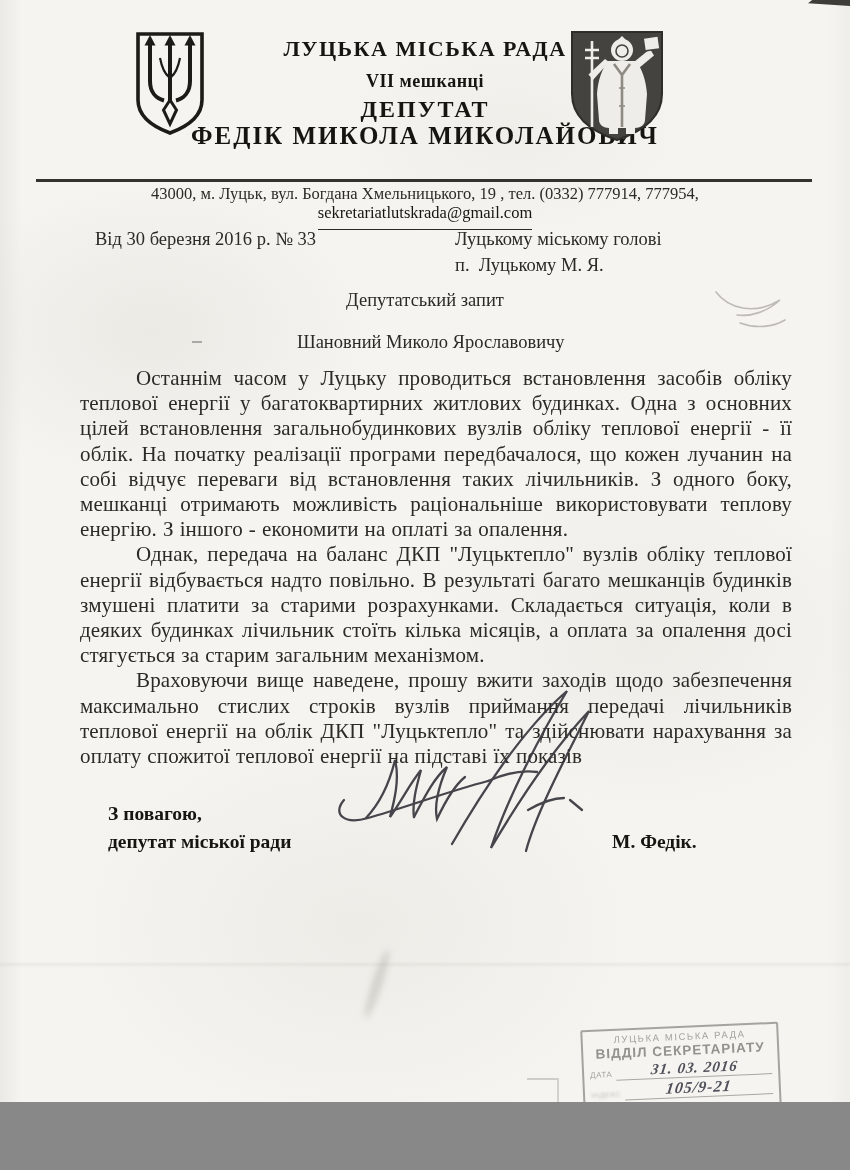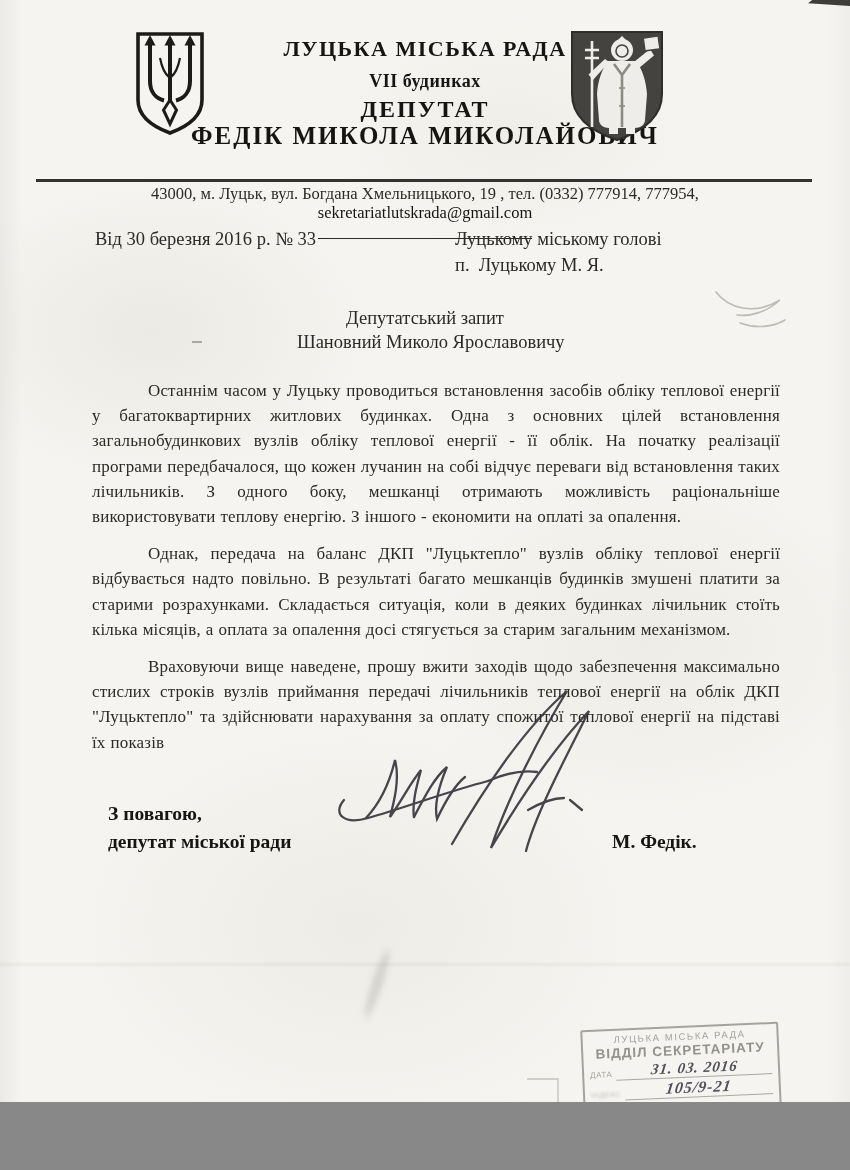--- a/index.html
+++ b/index.html
@@ -18,28 +18,28 @@
   
   .hdr-line{position:absolute;left:65px;width:720px;text-align:center;font-weight:bold;color:#161512;z-index:2;}
   .hdr-org{top:36px;font-size:22px;letter-spacing:1.5px;}
   .hdr-conv{top:71px;font-size:18px;letter-spacing:.5px;}
   .hdr-role{top:96px;font-size:24px;letter-spacing:2px;}
   .hdr-name{top:122px;font-size:25px;letter-spacing:2px;white-space:nowrap;}
   .hdr-fact{top:152px;font-size:21px;letter-spacing:1px;}
   .hdr-rule{left:36px;top:179px;width:776px;height:3px;background:#33322e;}
   .hdr-addr{top:184px;font-size:16.5px;font-weight:normal;color:#2b2a26;}
   .hdr-mailrow{top:203px;font-weight:normal;}
-  .hdr-mail{font-size:16.5px;border-bottom:1.4px solid #2b2a26;padding-bottom:16px;}
+  .hdr-mail{font-size:16.5px;border-bottom:1.4px solid #2b2a26;padding-bottom:7px;}
   
   .ref{font-size:18.5px;color:#2b2a26;white-space:pre;}
   
-  .doc-title{left:0;width:850px;top:308px;text-align:center;font-size:18.5px;}
+  .doc-title{left:0;width:850px;top:290px;text-align:center;font-size:18.5px;}
   .salut{left:297px;top:332px;font-size:18.5px;}
   .bodytext{position:absolute;left:80px;top:366px;width:712px;}
-  .bodytext p{margin:12px;font-size:17px;line-height:25.2px;text-align:justify;text-indent:56px;
+  .bodytext p{margin:0;font-size:21px;line-height:25.2px;text-align:justify;text-indent:56px;
     letter-spacing:.15px;word-spacing:.6px;color:#2b2a26;}
   
   .signoff{font-weight:bold;font-size:19.5px;color:#161512;margin-top:27px;}
   
   .stamp{
     left:582px;top:1026px;width:198px;height:86px;box-sizing:border-box;
     border:2px solid rgba(138,136,130,.75);border-radius:2px;
     transform:rotate(-2.5deg);padding:3px 6px 2px 6px;text-align:center;
     color:#8f8d87;z-index:3;
   }
@@ -99,21 +99,21 @@
       <path d="M66 34 L82 21 L86 27.5 L71 40 Z" fill="#eeede9"></path>
       <rect x="76" y="9" width="15" height="13" fill="#eeede9" stroke="#45433f" stroke-width="1.4" transform="rotate(-8 83 15)"></rect>
       <path d="M46 36 L54 47 V99 M62 36 L54 47" fill="none" stroke="#8d8b83" stroke-width="2.6"></path>
       <path d="M51 60 h6 M54 57 v6 M51 78 h6 M54 75 v6" stroke="#8d8b83" stroke-width="1.4"></path>
       <rect x="41" y="100" width="9" height="6" fill="#eeede9"></rect>
       <rect x="58" y="100" width="9" height="6" fill="#eeede9"></rect>
     </svg>
   </div>
 
   <div class="hdr-line hdr-org">ЛУЦЬКА МІСЬКА РАДА</div>
-  <div class="hdr-line hdr-conv">VII будинках</div>
+  <div class="hdr-line hdr-conv">VII мешканці</div>
   <div class="hdr-line hdr-role">ДЕПУТАТ</div>
   <div class="hdr-line hdr-name">ФЕДІК МИКОЛА МИКОЛАЙОВИЧ</div>
   <div class="abs hdr-rule"></div>
   <div class="hdr-line hdr-addr">43000, м. Луцьк, вул. Богдана Хмельницького, 19 , тел. (0332) 777914, 777954,</div>
   <div class="hdr-line hdr-mailrow">
     <span class="hdr-mail">sekretariatlutskrada@gmail.com</span>
   </div>
 
   <div class="abs ref" style="left:95px;top:229px;">Від 30 березня 2016 р. № 33</div>
   <div class="abs ref" style="left:455px;top:229px;">Луцькому міському голові</div>

